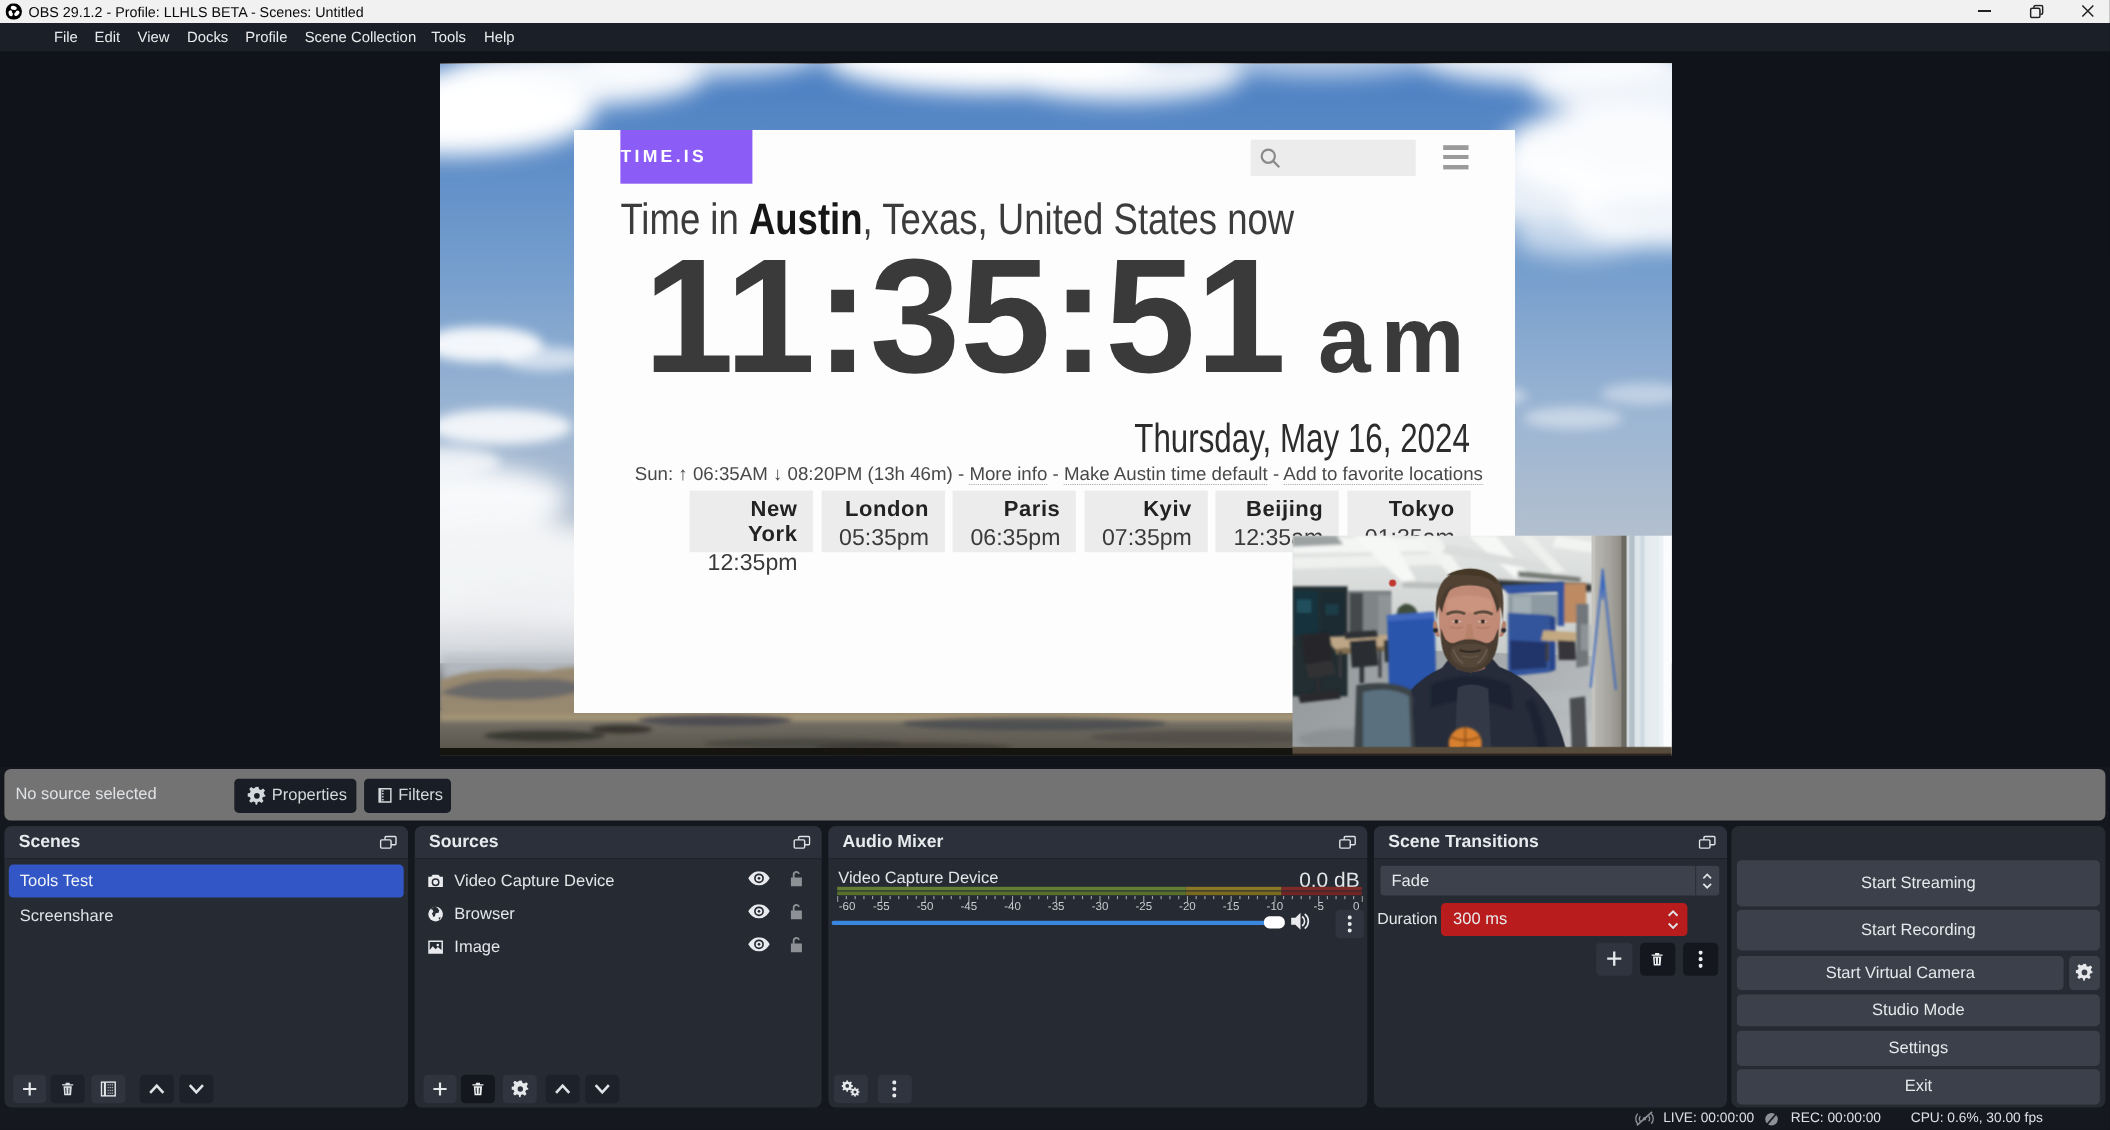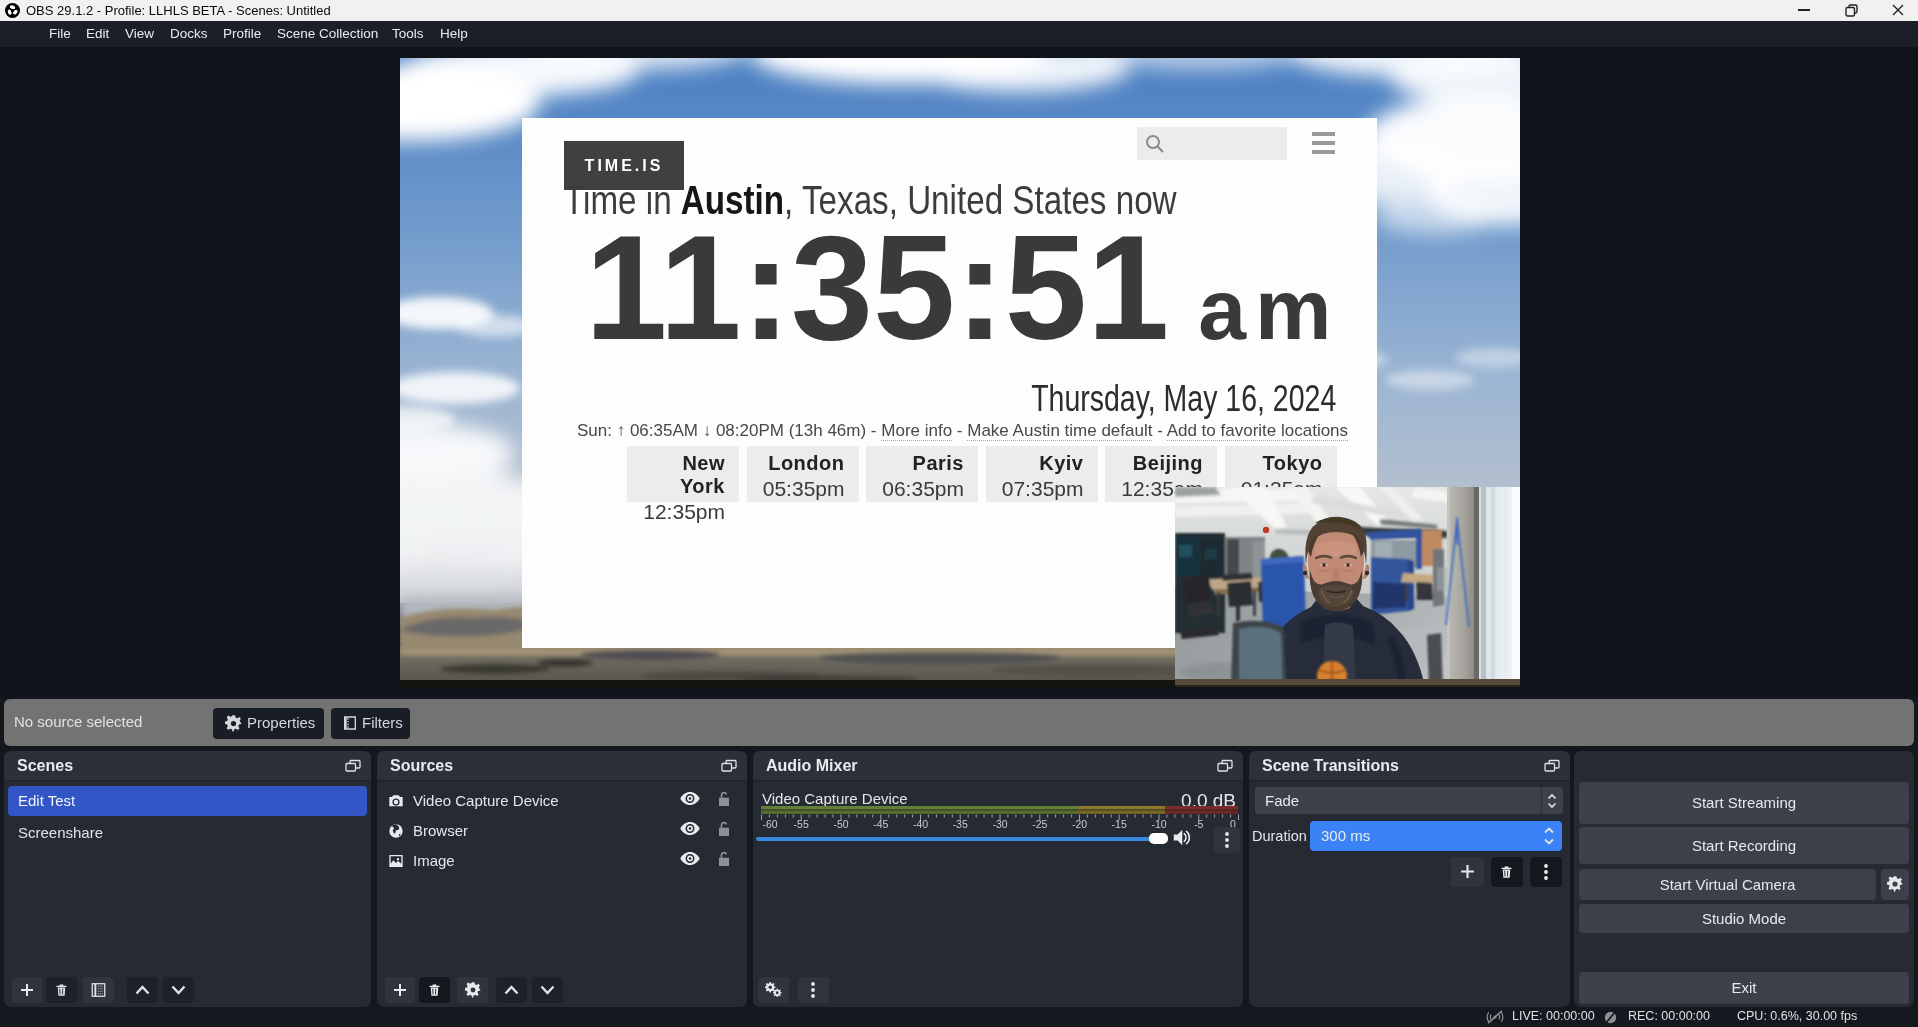--- a/index.html
+++ b/index.html
@@ -177,21 +177,21 @@
         <ellipse cx="165" cy="605" rx="28" ry="4" fill="#38352e"></ellipse>
         <ellipse cx="250" cy="597" rx="70" ry="5" fill="#43434c" opacity="0.85"></ellipse>
         <ellipse cx="330" cy="618" rx="90" ry="5" fill="#45413a" opacity="0.7"></ellipse>
         <ellipse cx="540" cy="600" rx="120" ry="6" fill="#3e4149" opacity="0.7"></ellipse>
         <ellipse cx="700" cy="612" rx="110" ry="6" fill="#4a463f" opacity="0.6"></ellipse>
         <ellipse cx="430" cy="622" rx="90" ry="5" fill="#35322c" opacity="0.6"></ellipse>
       </g>
       <rect x="0" y="622" width="1120" height="7" fill="#16140f"></rect>
     </svg>
     <div id="card">
-      <div class="abs" style="left:42px;top:0px;width:120px;height:49px;background:#404040;color:#fff;font-size:16px;font-weight:bold;letter-spacing:3px;text-align:center;line-height:49px;margin-top:23px;">TIME.IS</div>
+      <div class="abs" style="left:42px;top:0px;width:120px;height:49px;background:#8b5cf6;color:#fff;font-size:16px;font-weight:bold;letter-spacing:3px;text-align:left;line-height:49px;">TIME.IS</div>
       <div class="abs" style="left:615px;top:9px;width:150px;height:33px;background:#ececec;"></div>
       <svg class="abs" style="left:622px;top:15px" width="22" height="22" viewBox="0 0 22 22" fill="none" stroke="#8a8a8a" stroke-width="2">
           <circle cx="9" cy="9" r="6"></circle>
           <path d="M13.5 13.5 L19 19"></path>
         </svg>
       <div class="abs" style="left:790px;top:14px;width:23px;height:22px;background:linear-gradient(#9a9a9a 0 4px,transparent 4px 9px,#9a9a9a 9px 13px,transparent 13px 18px,#9a9a9a 18px 22px);"></div>
       <div class="abs" style="left:42px;top:60px;font-size:40px;color:#3c3c3c;transform:scaleX(0.83);transform-origin:left top;white-space:nowrap;">Time in <b style="color:#161616">Austin</b>, Texas, United States now</div>
       <div class="abs" style="left:63px;top:85px;font-size:148px;font-weight:bold;color:#3a3a3a;letter-spacing:0;white-space:nowrap;">11:35:51<span style="font-size:86px;letter-spacing:9px;margin-left:29px;">am</span></div>
       <div class="abs" style="right:41px;top:260px;font-size:37px;color:#2c2c2c;transform:scaleX(0.77);transform-origin:right top;white-space:nowrap;">Thursday, May 16, 2024</div>
       <div class="abs" style="left:55px;top:303px;font-size:17px;color:#484848;white-space:nowrap;">Sun: ↑ 06:35AM ↓ 08:20PM (13h 46m) - <span class="lnk">More info</span> - <span class="lnk">Make Austin time default</span> - <span class="lnk">Add to favorite locations</span></div>
@@ -436,21 +436,21 @@
 
 <div class="panel" id="p-scenes" style="left:4px;width:367px;">
   <div class="phead">
       <span class="t">Scenes</span>
     <svg class="popout" viewBox="0 0 16 16" fill="none" stroke="#dfe2e6" stroke-width="1.3">
         <rect x="1" y="5.5" width="9.5" height="7.5" rx="1"></rect>
         <path d="M5 5.5 V3.5 a1 1 0 0 1 1-1 h8 a1 1 0 0 1 1 1 v5.5 a1 1 0 0 1-1 1 h-3.5"></path>
       </svg>
   </div>
   <div class="abs" style="left:4px;top:35px;width:359px;height:30px;background:#3256c5;border-radius:4px;">
-    <span class="abs" style="left:10px;top:6px;font-size:15px;color:#f2f4f7;">Edit Test</span>
+    <span class="abs" style="left:10px;top:6px;font-size:15px;color:#f2f4f7;">Tools Test</span>
   </div>
   <span class="abs" style="left:14px;top:73px;font-size:15px;color:#dfe2e6;">Screenshare</span>
 
   <div class="tbtn light" style="left:8px;top:226px;width:30px;height:26px;">
       <svg class="abs" style="left:8px;top:6px" width="14" height="14" viewBox="0 0 14 14" stroke="#e6e8eb" stroke-width="2">
         <path d="M7 1v12M1 7h12"></path>
       </svg>
     </div>
   <div class="tbtn dark" style="left:42px;top:226px;width:31px;height:26px;">
       <svg class="abs" style="left:8px;top:5px" width="15" height="16" viewBox="0 0 24 24" fill="#dfe2e6">
@@ -695,21 +695,21 @@
       </svg>
   </div>
   <div class="abs" style="left:5px;top:35px;width:310px;height:29px;background:#3c414c;border-radius:4px;border:1px solid #272b33;">
     <span class="abs" style="left:10px;top:5px;font-size:15px;color:#e8eaed;">Fade</span>
     <div class="abs" style="right:21px;top:0;width:1px;height:27px;background:#2b2f38;"></div>
     <svg class="abs" style="right:6px;top:6px" width="10" height="16" viewBox="0 0 10 16" fill="none" stroke="#dfe2e6" stroke-width="1.6">
         <path d="M1.5 5.5 L5 2 L8.5 5.5 M1.5 10.5 L5 14 L8.5 10.5"></path>
       </svg>
   </div>
   <span class="abs" style="left:3px;top:77px;font-size:14.5px;color:#e4e6e9;">Duration</span>
-  <div class="abs" style="left:61px;top:70px;width:252px;height:30px;background:#3b82f6;border-radius:4px;">
+  <div class="abs" style="left:61px;top:70px;width:224px;height:30px;background:#b91c1c;border-radius:4px;">
     <span class="abs" style="left:11px;top:6px;font-size:15px;color:#e8eaed;">300 ms</span>
     <svg class="abs" style="right:7px;top:4px" width="12" height="22" viewBox="0 0 12 22" fill="none" stroke="#dfe2e6" stroke-width="1.8">
         <path d="M2 7.5 L6 3.5 L10 7.5 M2 14.5 L6 18.5 L10 14.5"></path>
       </svg>
   </div>
   <div class="tbtn light" style="left:202px;top:106px;width:33px;height:30px;">
       <svg class="abs" style="left:9px;top:7px" width="15" height="15" viewBox="0 0 14 14" stroke="#e6e8eb" stroke-width="2">
         <path d="M7 1v12M1 7h12"></path>
       </svg>
     </div>
@@ -730,20 +730,21 @@
   <div class="cbtn" style="top:31px;height:42px;line-height:42px;">Start Streaming</div>
   <div class="cbtn" style="top:76px;height:37px;line-height:37px;">Start Recording</div>
   <div class="cbtn" style="top:118px;height:31px;line-height:31px;width:297px;">Start Virtual Camera</div>
   <div class="cbtn" style="top:118px;height:31px;left:307px;width:28px;">
       <svg class="abs" style="left:6px;top:7px" width="16" height="16" viewBox="0 0 34 34">
   <path fill="#e6e8eb" d="M14 0 L20 0 L21 5 L25 6.6 L29.5 3.8 L33.4 7.7 L30.4 12 L32 16 L34 17 L34 20 L29 21 L27.4 25 L30.2 29.5 L26.3 33.4 L22 30.4 L18 32 L17 37 L14 37 L13 32 L9 30.4 L4.5 33.2 L0.6 29.3 L3.6 25 L2 21 L-3 20 L-3 14 L2 13 L3.6 9 L0.8 4.5 L4.7 0.6 L9 3.6 L13 2 Z" transform="translate(2.5,0.5) scale(0.88)"></path>
   <circle cx="17" cy="17" r="5.5" fill="#3b404b"></circle>
       </svg>
     </div>
   <div class="cbtn" style="top:153px;height:29px;line-height:29px;">Studio Mode</div>
+  <div class="cbtn" style="top:186px;height:32px;line-height:32px;">Settings</div>
   <div class="cbtn" style="top:221px;height:32px;line-height:32px;">Exit</div>
 </div>
 
 <div id="statusbar">
   <svg class="abs" style="left:1485px;top:3px" width="20" height="14" viewBox="0 0 26 18" fill="none" stroke="#8d9095" stroke-width="1.6">
     <path d="M5 3a9 9 0 0 0 0 12M8 6a5 5 0 0 0 0 6M21 3a9 9 0 0 1 0 12M18 6a5 5 0 0 1 0 6"></path>
     <circle cx="13" cy="9" r="2" fill="#8d9095" stroke="none"></circle>
     <path d="M22 1 L4 17" stroke="#8d9095" stroke-width="2"></path>
   </svg>
   <span class="abs" style="left:1512px;top:2px">LIVE: 00:00:00</span>

